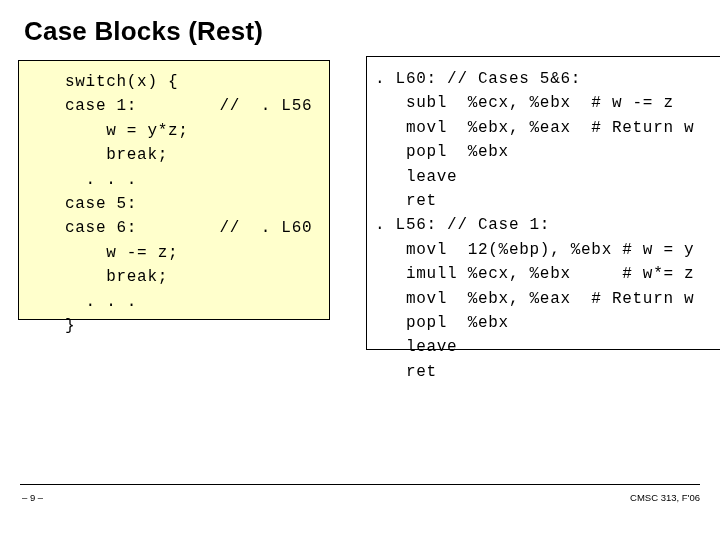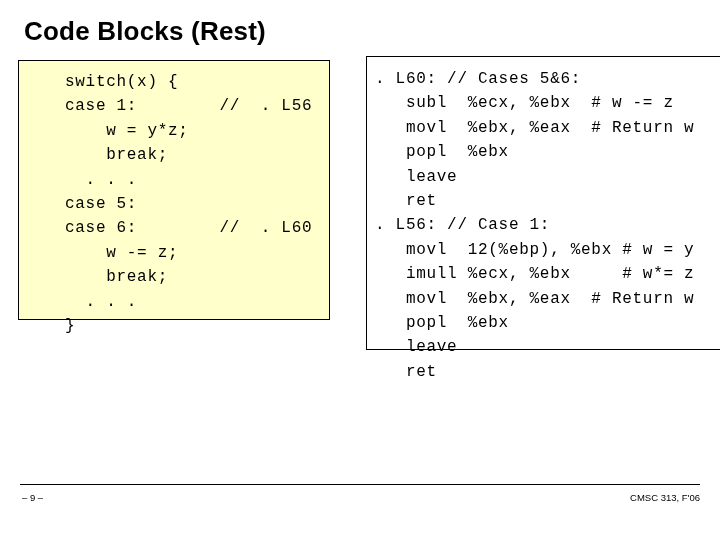--- a/index.html
+++ b/index.html
@@ -82,21 +82,21 @@
     width: 680px;
     height: 1px;
     background: #000000;
   }
 </style>
 </head>
 <body>
 
 <div class="slide">
 
-  <div class="title">Code Blocks (Rest)</div>
+  <div class="title">Case Blocks (Rest)</div>
 
   <div class="code-box box-left">switch(x) {
 case 1:        //  . L56
     w = y*z;
     break;
   . . .
 case 5:
 case 6:        //  . L60
     w -= z;
     break;

